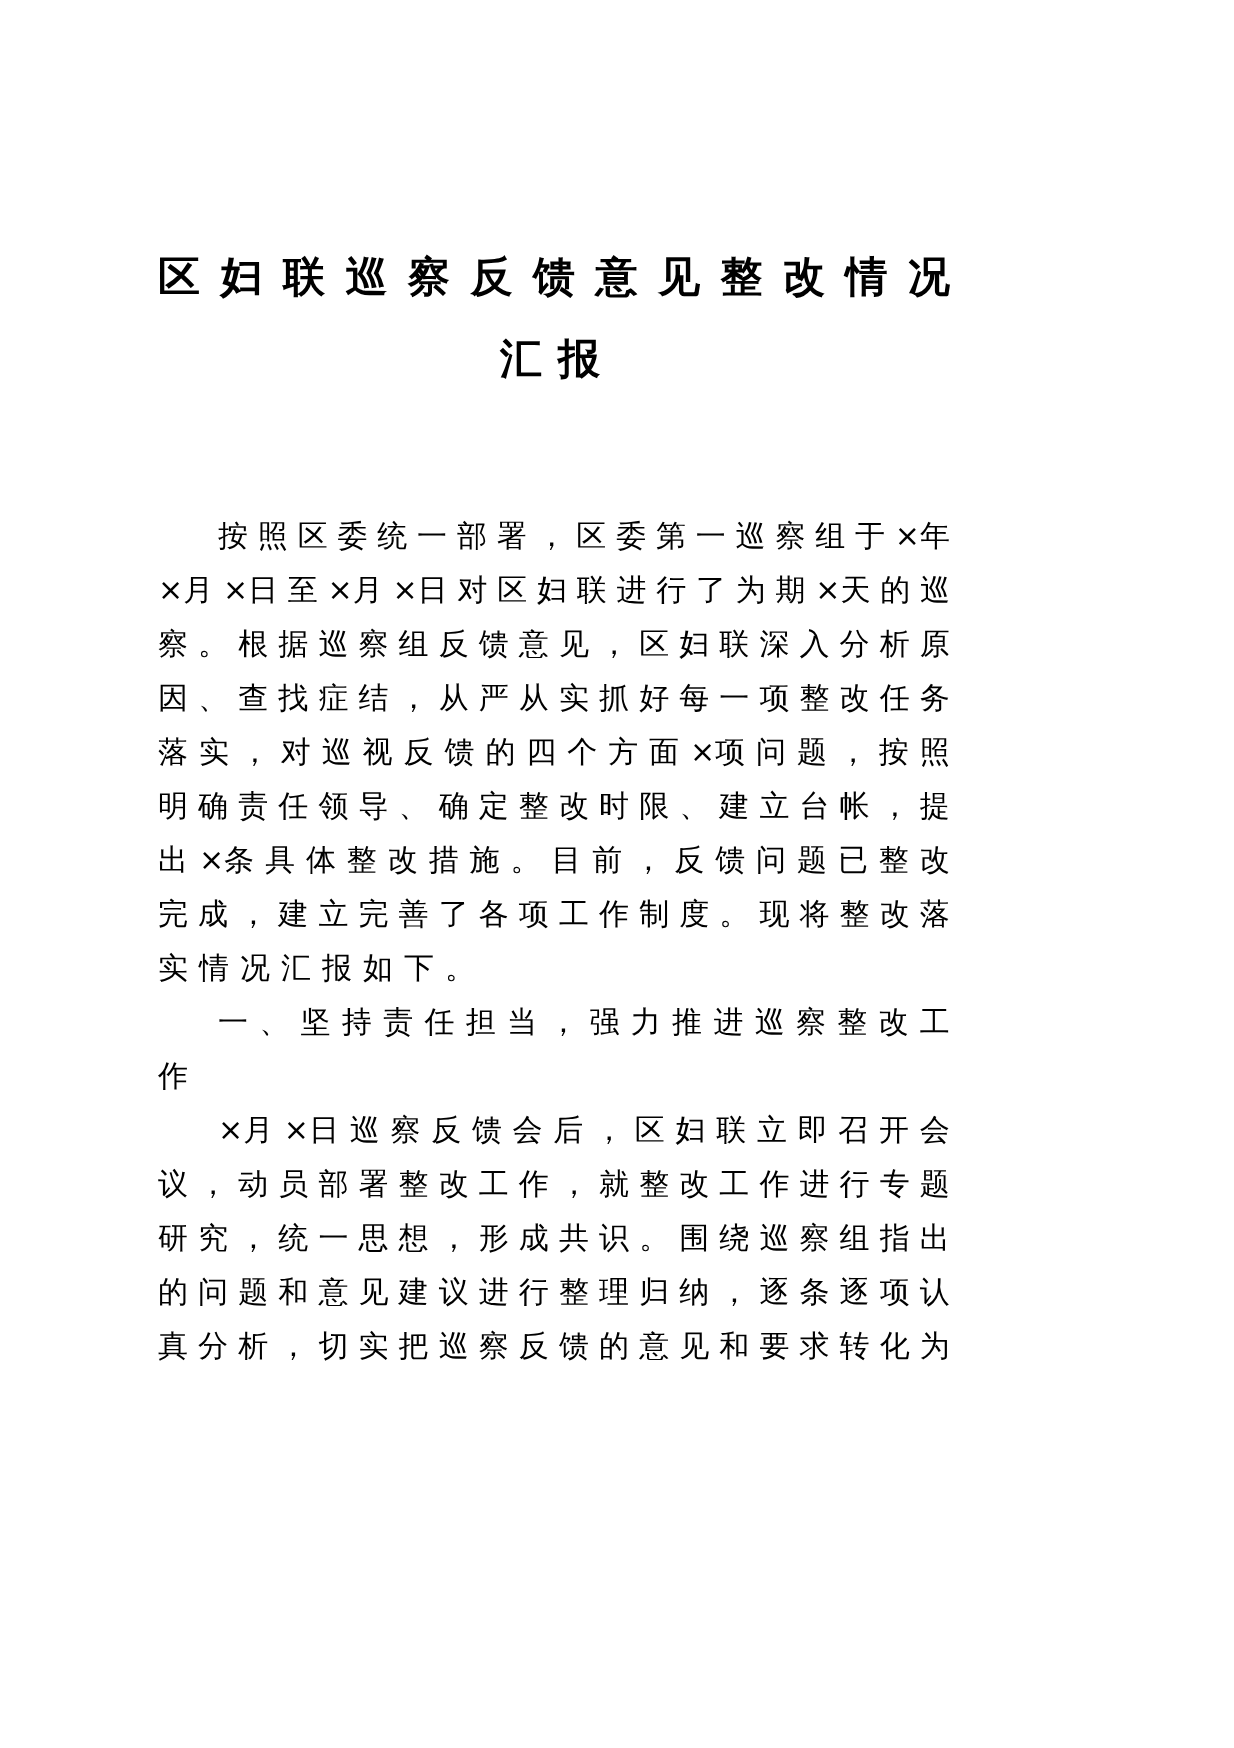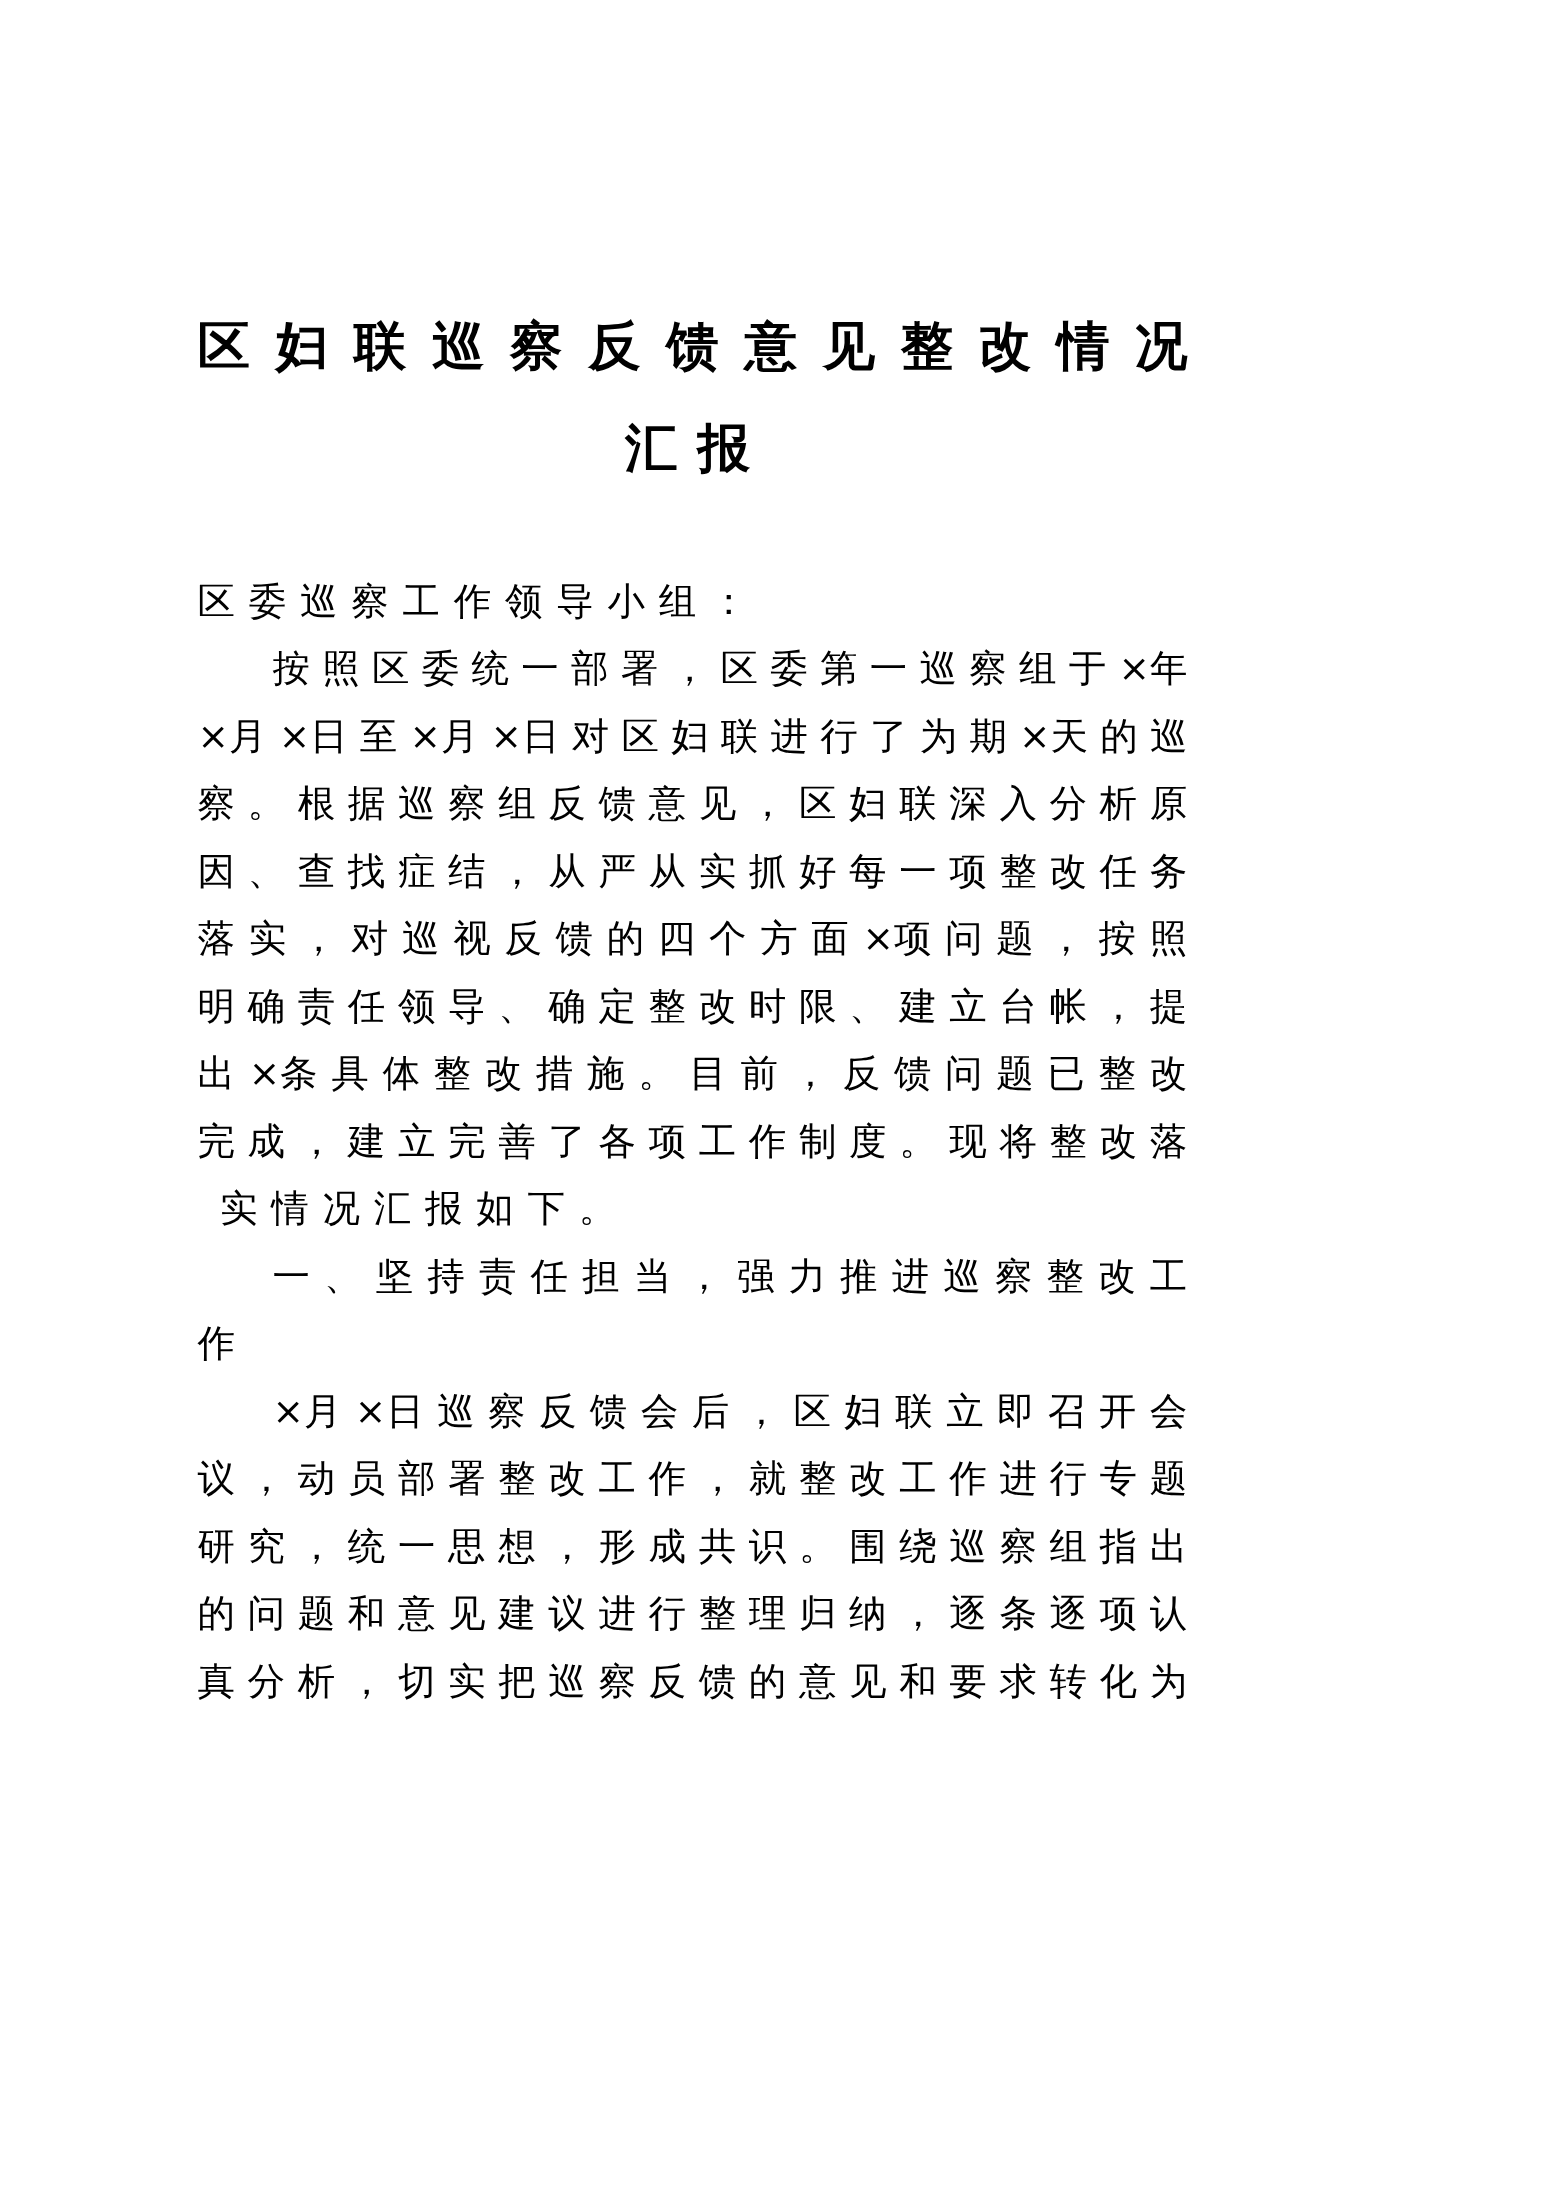--- a/index.html
+++ b/index.html
@@ -49,21 +49,20 @@
         <span>况</span>
       </div>
   </div>
   <div class="title-line center" style="top:334px;">
     <div class="jl">
         <span>汇</span>
         <span>报</span>
       </div>
   </div>
 
-  <div class="line short" style="top:462px;">区委巡察工作领导小组：</div>
 
   <div class="line indent" style="top:516px;">
       <div class="jl">
         <span>按</span>
         <span>照</span>
         <span>区</span>
         <span>委</span>
         <span>统</span>
         <span>一</span>
         <span>部</span>
@@ -236,21 +235,21 @@
         <span>制</span>
         <span>度</span>
         <span>。</span>
         <span>现</span>
         <span>将</span>
         <span>整</span>
         <span>改</span>
         <span>落</span>
       </div>
     </div>
-  <div class="line short" style="top:948px;margin-left:18px;">实情况汇报如下。</div>
+  <div class="line short" style="top:948px;">实情况汇报如下。</div>
 
   <div class="line indent" style="top:1002px;">
       <div class="jl">
         <span>一</span>
         <span>、</span>
         <span>坚</span>
         <span>持</span>
         <span>责</span>
         <span>任</span>
         <span>担</span>

